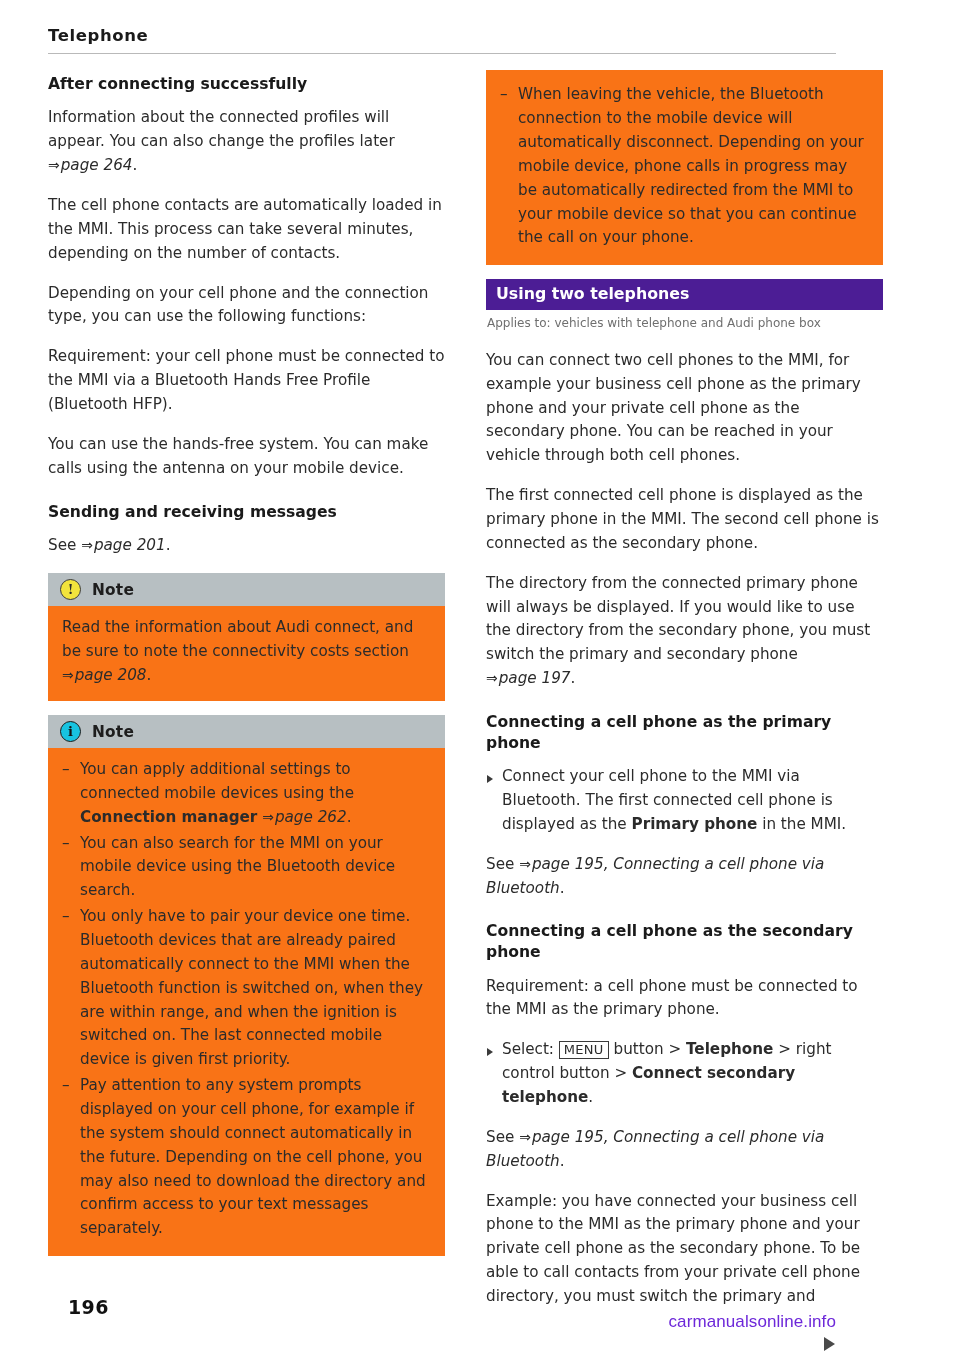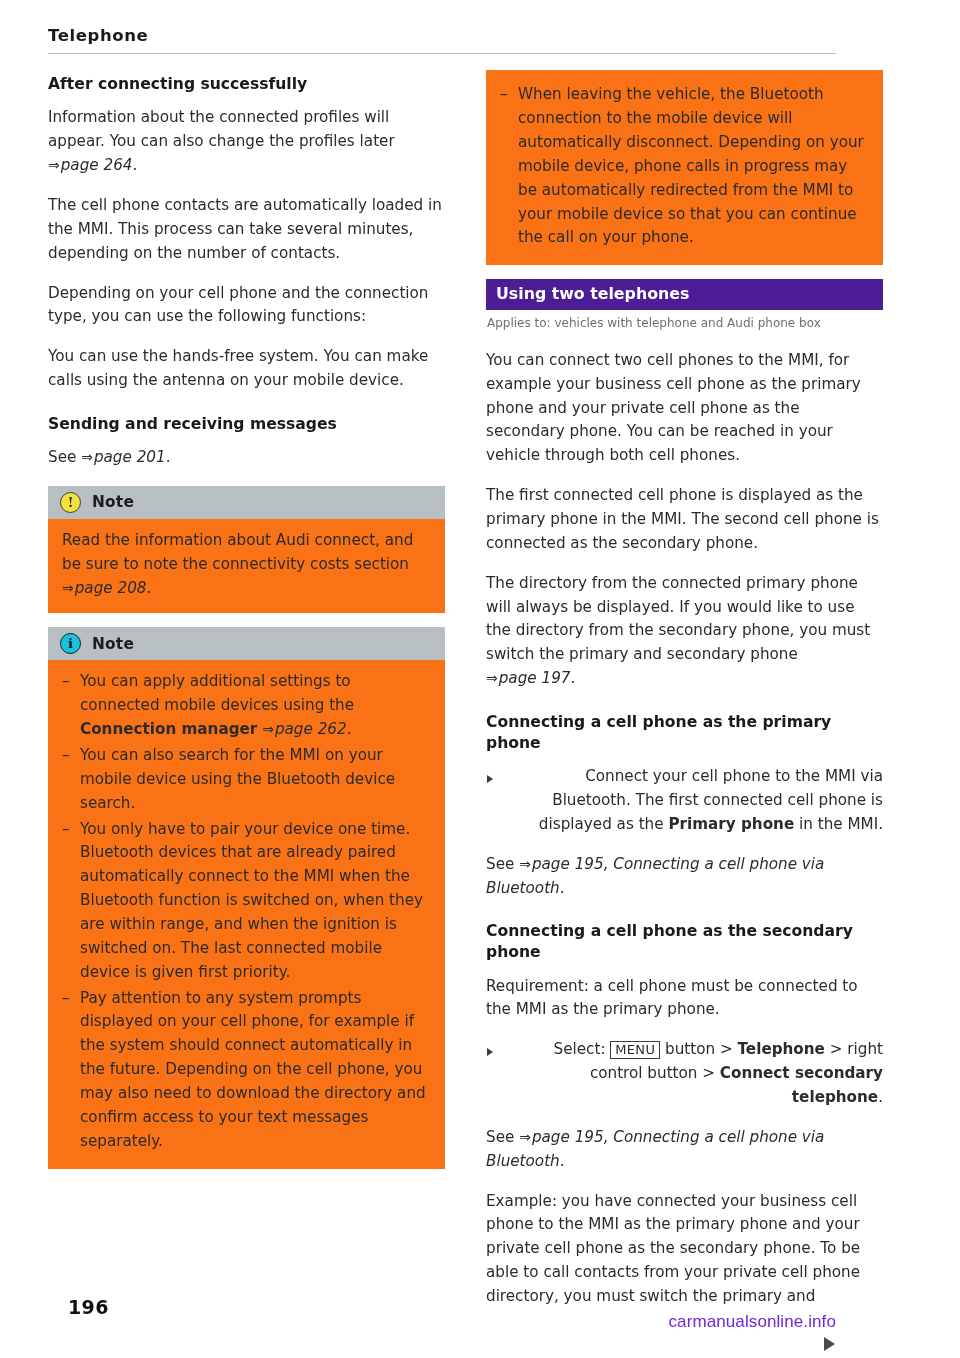--- a/index.html
+++ b/index.html
@@ -180,21 +180,21 @@
   ul.steplist > li::before {
     content: "";
     position: absolute;
     left: 1px;
     top: 10px;
     width: 0; height: 0;
     border-left: 6px solid #3a3a3a;
     border-top: 4.5px solid transparent;
     border-bottom: 4.5px solid transparent;
   }
-  ul.steplist { margin-bottom: 16px; text-align: right; }
+  ul.steplist { margin-bottom: 16px; }
 
   
   .keycap {
     border: 1.4px solid #3a3a3a;
     padding: 0px 4px 1px 4px;
     font-size: 13px;
     letter-spacing: 0.3px;
     white-space: nowrap;
   }
 
@@ -254,20 +254,21 @@
 
       <h2 class="sub first">After connecting successfully</h2>
 
       <p class="para"><span>Information about the connected profiles will appear. You can also change the profiles later </span><span class="xref"><span class="arrow">⇒</span><span>page 264</span></span><span>.</span></p>
 
       <p class="para">The cell phone contacts are automatically loaded in the MMI. This process can take several minutes, depending on the number of contacts.</p>
 
       <p class="para">Depending on your cell phone and the connection type, you can use the following functions:</p>
 
 
+      <p class="para">Requirement: your cell phone must be connected to the MMI via a Bluetooth Hands Free Profile (Bluetooth HFP).</p>
 
       <p class="para">You can use the hands-free system. You can make calls using the antenna on your mobile device.</p>
 
       <h2 class="sub">Sending and receiving messages</h2>
 
       <p class="para"><span>See </span><span class="xref"><span class="arrow">⇒</span><span>page 201</span></span><span>.</span></p>
 
       <div class="box">
         <div class="box-head">
           <span class="icon-circle icon-note">!</span>

